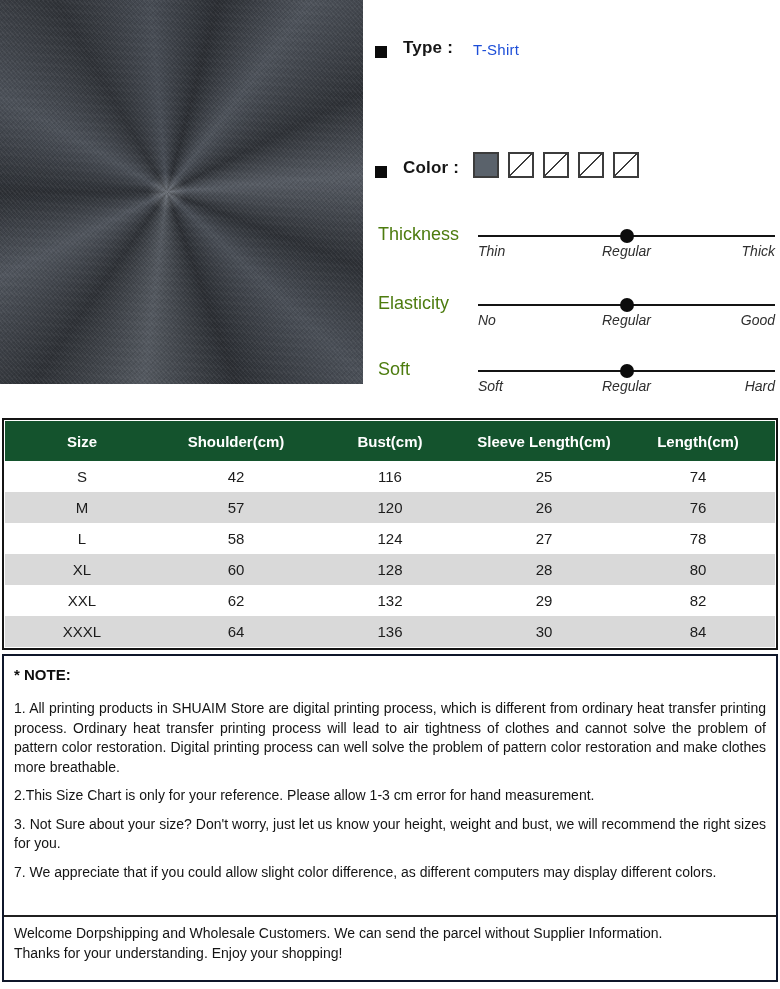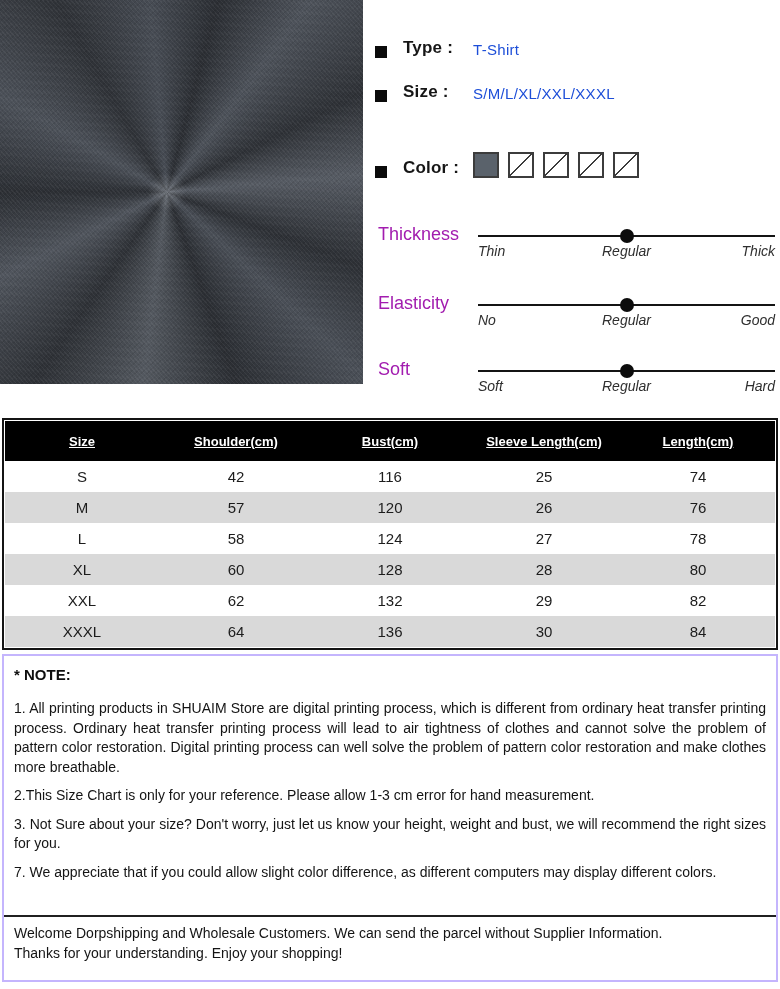--- a/index.html
+++ b/index.html
@@ -53,54 +53,54 @@
     background-image:linear-gradient(to bottom right,
       rgba(0,0,0,0) calc(50% - 1.2px), #3c3c3c calc(50% - 1.2px),
       #3c3c3c calc(50% + 0.2px), rgba(0,0,0,0) calc(50% + 0.2px));
   }
 
   
   .slider-block { position:absolute; left:0; right:5px; height:52px; }
   .sl-thickness { top:220px; }
   .sl-elasticity { top:289px; }
   .sl-soft { top:355px; }
-  .slider-name { position:absolute; left:6px; top:4px; font-size:18px; color:#a21caf; font-weight:500; }
+  .slider-name { position:absolute; left:6px; top:4px; font-size:18px; color:#4d7c0f; font-weight:500; }
   .track-wrap { position:absolute; left:106px; right:0; top:0; }
   .track { position:relative; height:2px; background:#141414; margin-top:15px; }
   .dot {
     position:absolute; top:50%; left:50%; width:14px; height:14px;
     background:#0c0c0c; border-radius:50%; transform:translate(-50%,-50%);
   }
   .track-labels {
     display:flex; justify-content:space-between; margin-top:6px;
     font-size:14px; font-style:italic; color:#2f2f2f;
   }
   .track-labels span:nth-child(2){ position:absolute; left:50%; transform:translateX(-50%); }
   .track-labels { position:relative; }
 
   
   .table-wrap {
     position:absolute; left:2px; right:2px; top:418px;
     border:2px solid #141414; background:#fff; padding:1px;
   }
   table.size-table { width:100%; border-collapse:collapse; }
   .size-table th {
-    background:#000000; color:#ffffff; font-size:13px; font-weight:700;
-    height:40px; text-align:center;text-decoration:underline;
+    background:#14532d; color:#ffffff; font-size:15px; font-weight:700;
+    height:40px; text-align:center;
   }
   .size-table td {
     height:31px; text-align:center; font-size:15px; color:#1c1c1c;
   }
   .size-table tr.alt td { background:#d9d9d9; }
   .size-table th, .size-table td { width:20%; }
 
   
   .note-box {
     position:absolute; left:2px; right:2px; top:654px; height:328px;
-    border:2px solid #c4b5fd; display:flex; flex-direction:column; background:#fff;
+    border:2px solid #0f172a; display:flex; flex-direction:column; background:#fff;
   }
   .note-main { flex:1 1 auto; padding:10px 10px 0 10px; }
   .note-title { font-size:15px; font-weight:700; color:#0e0e0e; margin-bottom:16px; }
   .note-p {
     font-size:14px; color:#141414; line-height:19.5px; text-align:justify;
     margin-bottom:9px;
   }
   .note-footer {
     flex:0 0 auto; border-top:2px solid #202020; padding:7px 10px 17px 10px;
   }
@@ -112,25 +112,20 @@
 <div class="fabric"></div>
 
 <div class="attrs">
 
   <div class="attr-row row-type">
     <span class="bullet"></span>
     <span class="attr-label">Type :</span>
     <span class="attr-value">T-Shirt</span>
   </div>
 
-  <div class="attr-row row-size">
-    <span class="bullet"></span>
-    <span class="attr-label">Size :</span>
-    <span class="attr-value">S/M/L/XL/XXL/XXXL</span>
-  </div>
 
   <div class="attr-row row-color">
     <span class="bullet"></span>
     <span class="attr-label">Color :</span>
     <span class="swatches" id="swatches">
         <span class="swatch selected" style="background: rgb(90, 98, 107);"></span>
         <span class="swatch diagonal"></span>
         <span class="swatch diagonal"></span>
         <span class="swatch diagonal"></span>
         <span class="swatch diagonal"></span>

